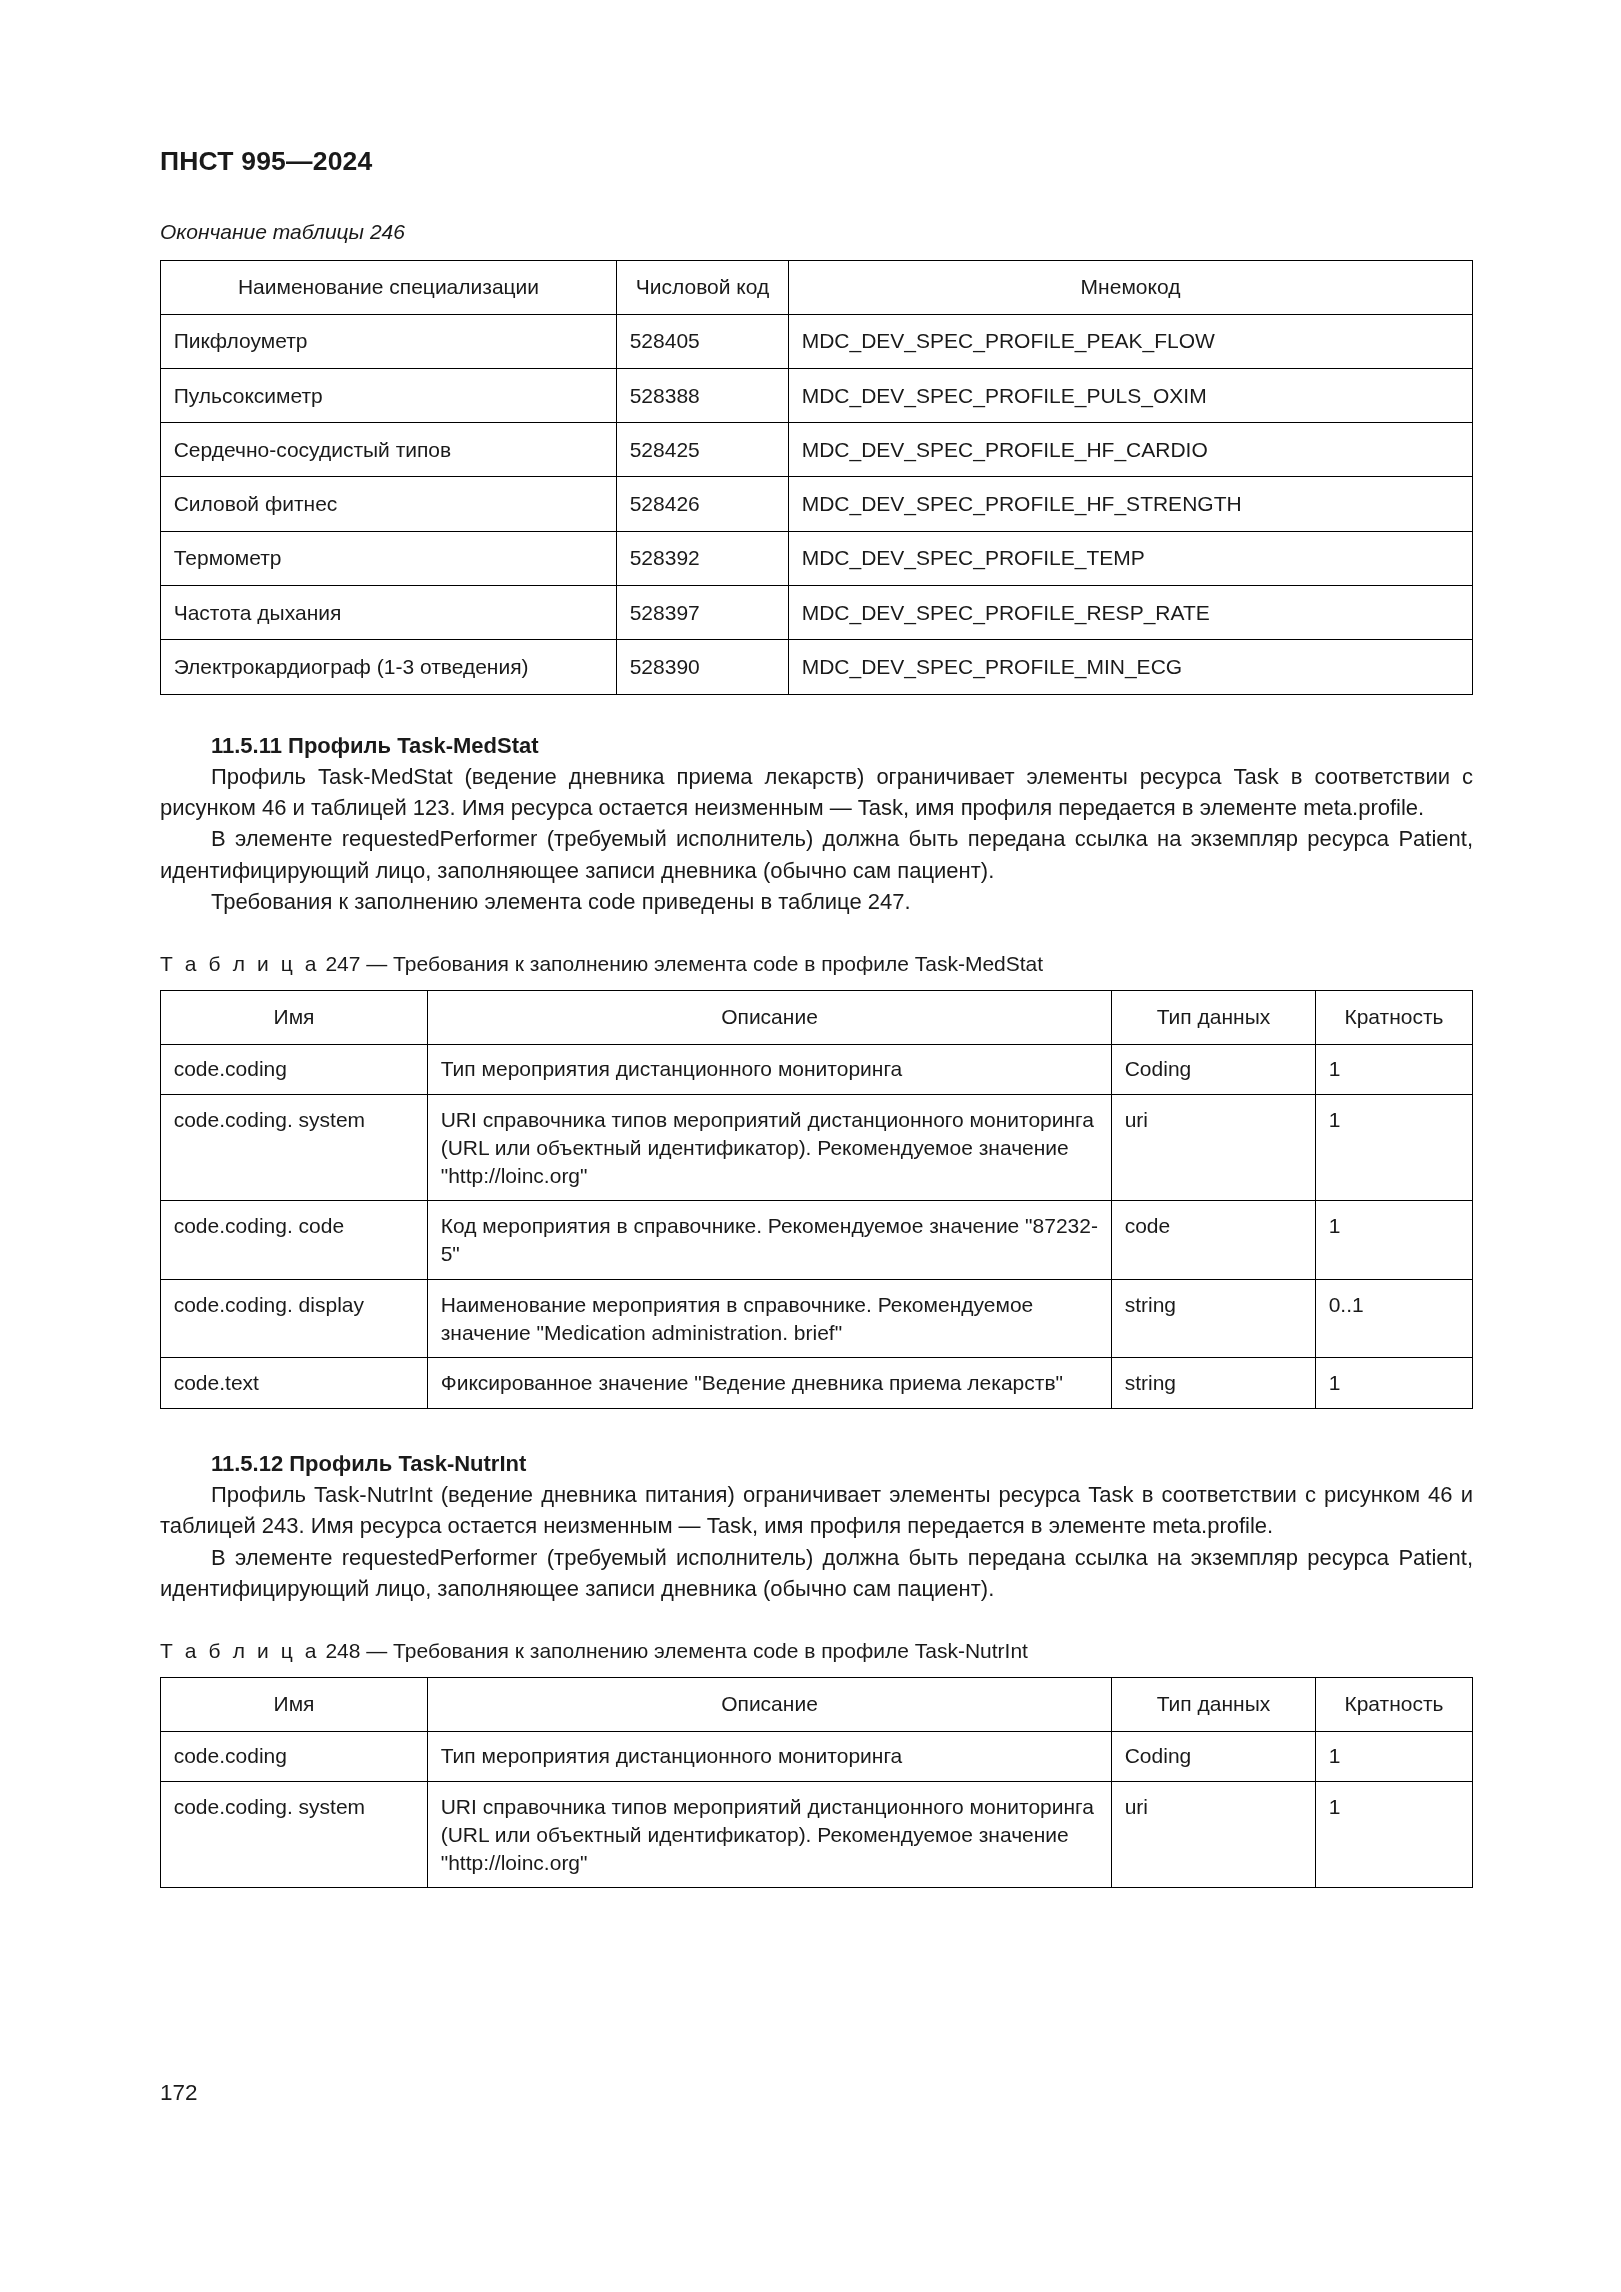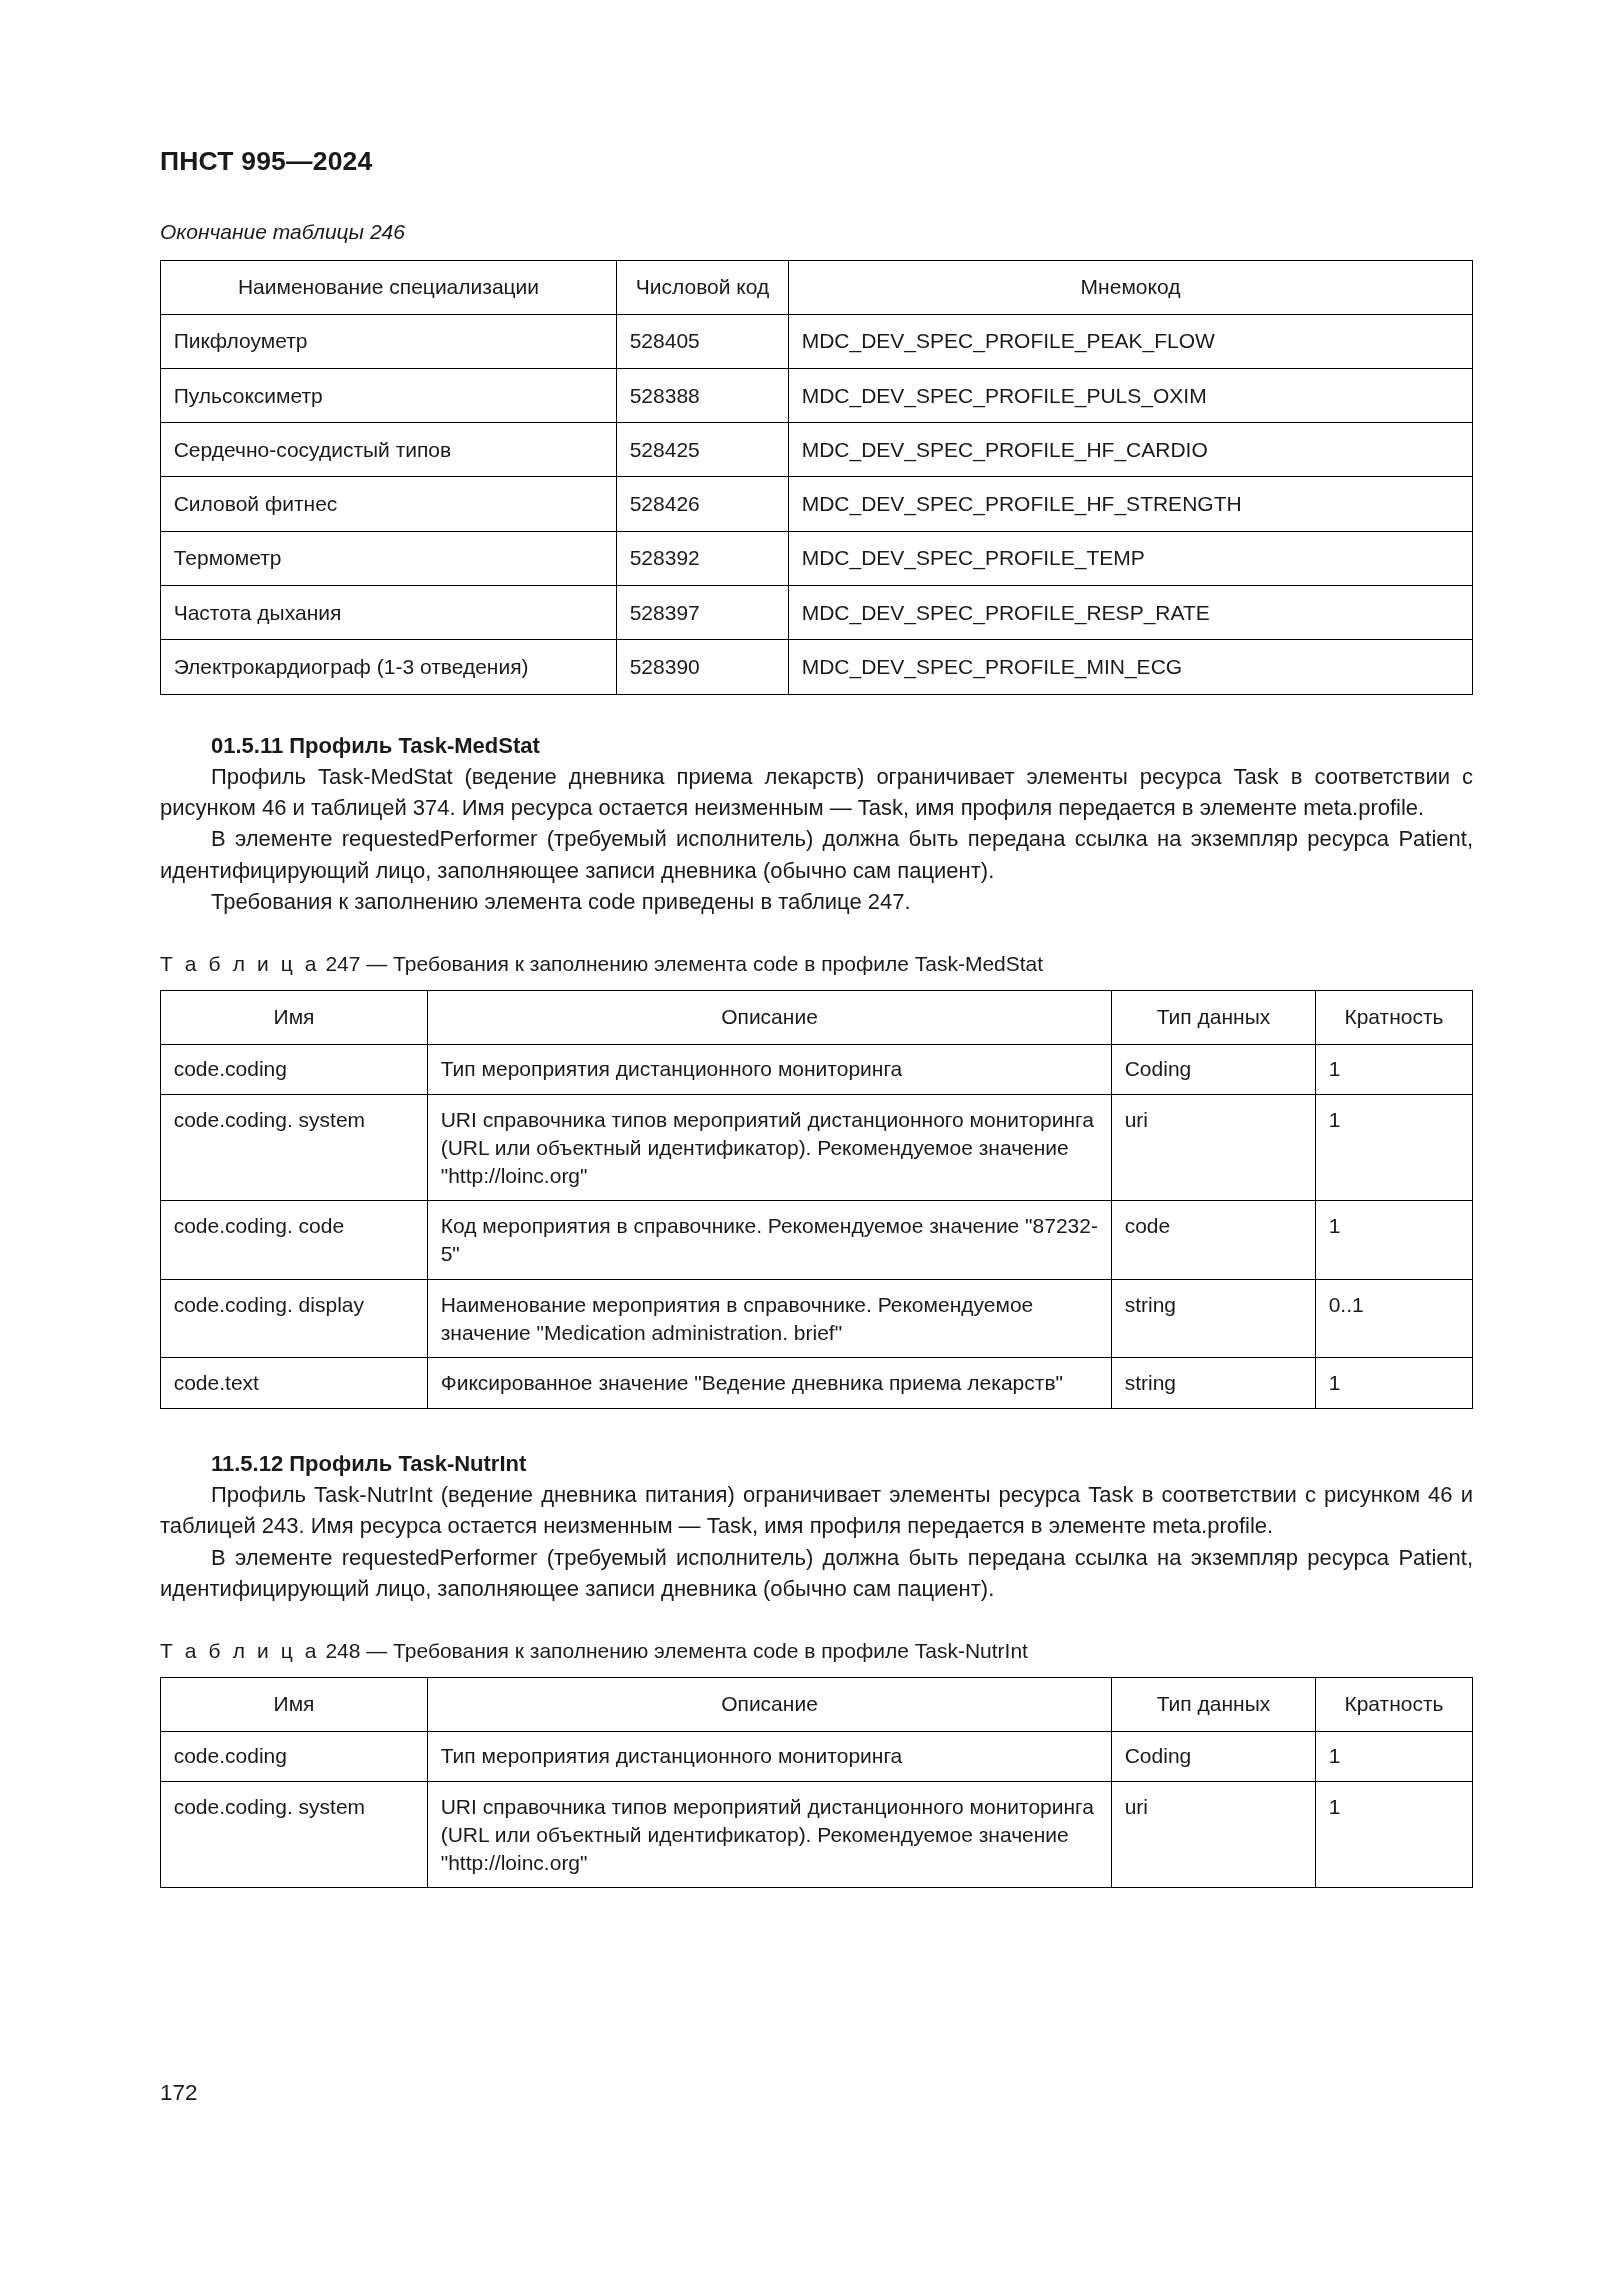--- a/index.html
+++ b/index.html
@@ -160,22 +160,22 @@
         </tr>
         <tr>
           <td>Электрокардиограф (1-3 отведения)</td>
           <td>528390</td>
           <td>MDC_DEV_SPEC_PROFILE_MIN_ECG</td>
         </tr>
       </tbody>
     </table>
 
     <div class="block-11511">
-      <h3 class="section">01.5.11 Профиль Task-MedStat</h3>
-      <p class="body">Профиль Task-MedStat (ведение дневника приема лекарств) ограничивает элементы ресурса Task в соответствии с рисунком 46 и таблицей 374. Имя ресурса остается неизменным — Task, имя профиля передается в элементе meta.profile.</p>
+      <h3 class="section">11.5.11 Профиль Task-MedStat</h3>
+      <p class="body">Профиль Task-MedStat (ведение дневника приема лекарств) ограничивает элементы ресурса Task в соответствии с рисунком 46 и таблицей 123. Имя ресурса остается неизменным — Task, имя профиля передается в элементе meta.profile.</p>
       <p class="body">В элементе requestedPerformer (требуемый исполнитель) должна быть передана ссылка на экземпляр ресурса Patient, идентифицирующий лицо, заполняющее записи дневника (обычно сам пациент).</p>
       <p class="body">Требования к заполнению элемента code приведены в таблице 247.</p>
     </div>
 
     <div class="table-caption gap-before-caption">
       <span class="tbl-word">Т а б л и ц а</span>&nbsp;<span>247</span> <span>— Требования к заполнению элемента code в профиле Task-MedStat</span>
     </div>
 
     <table class="doc t247">
       <colgroup>

